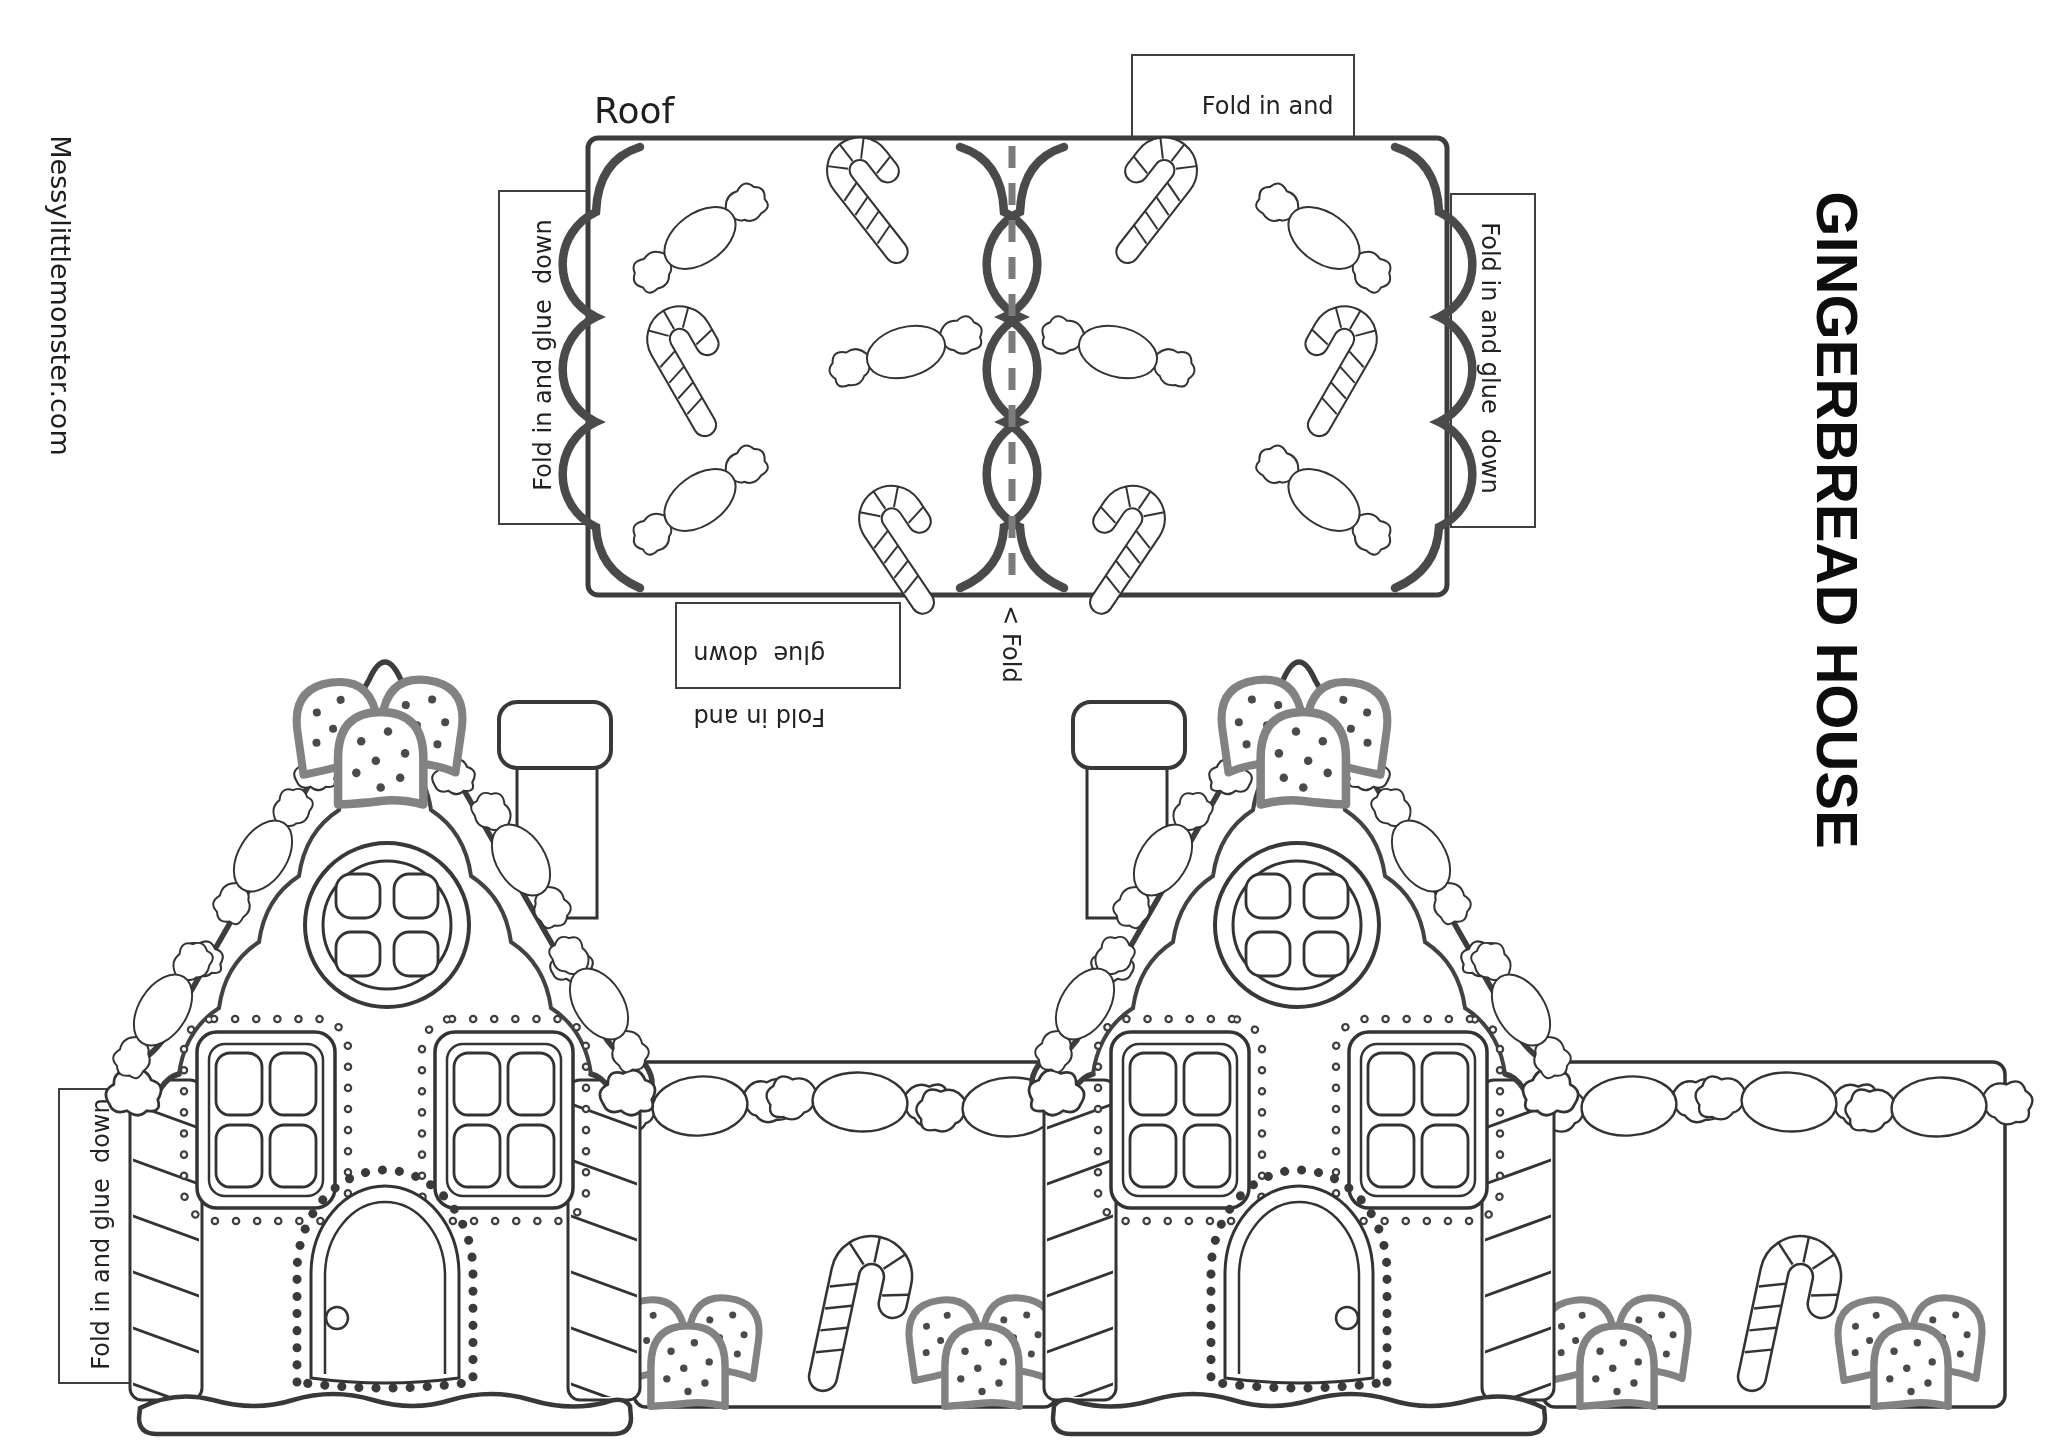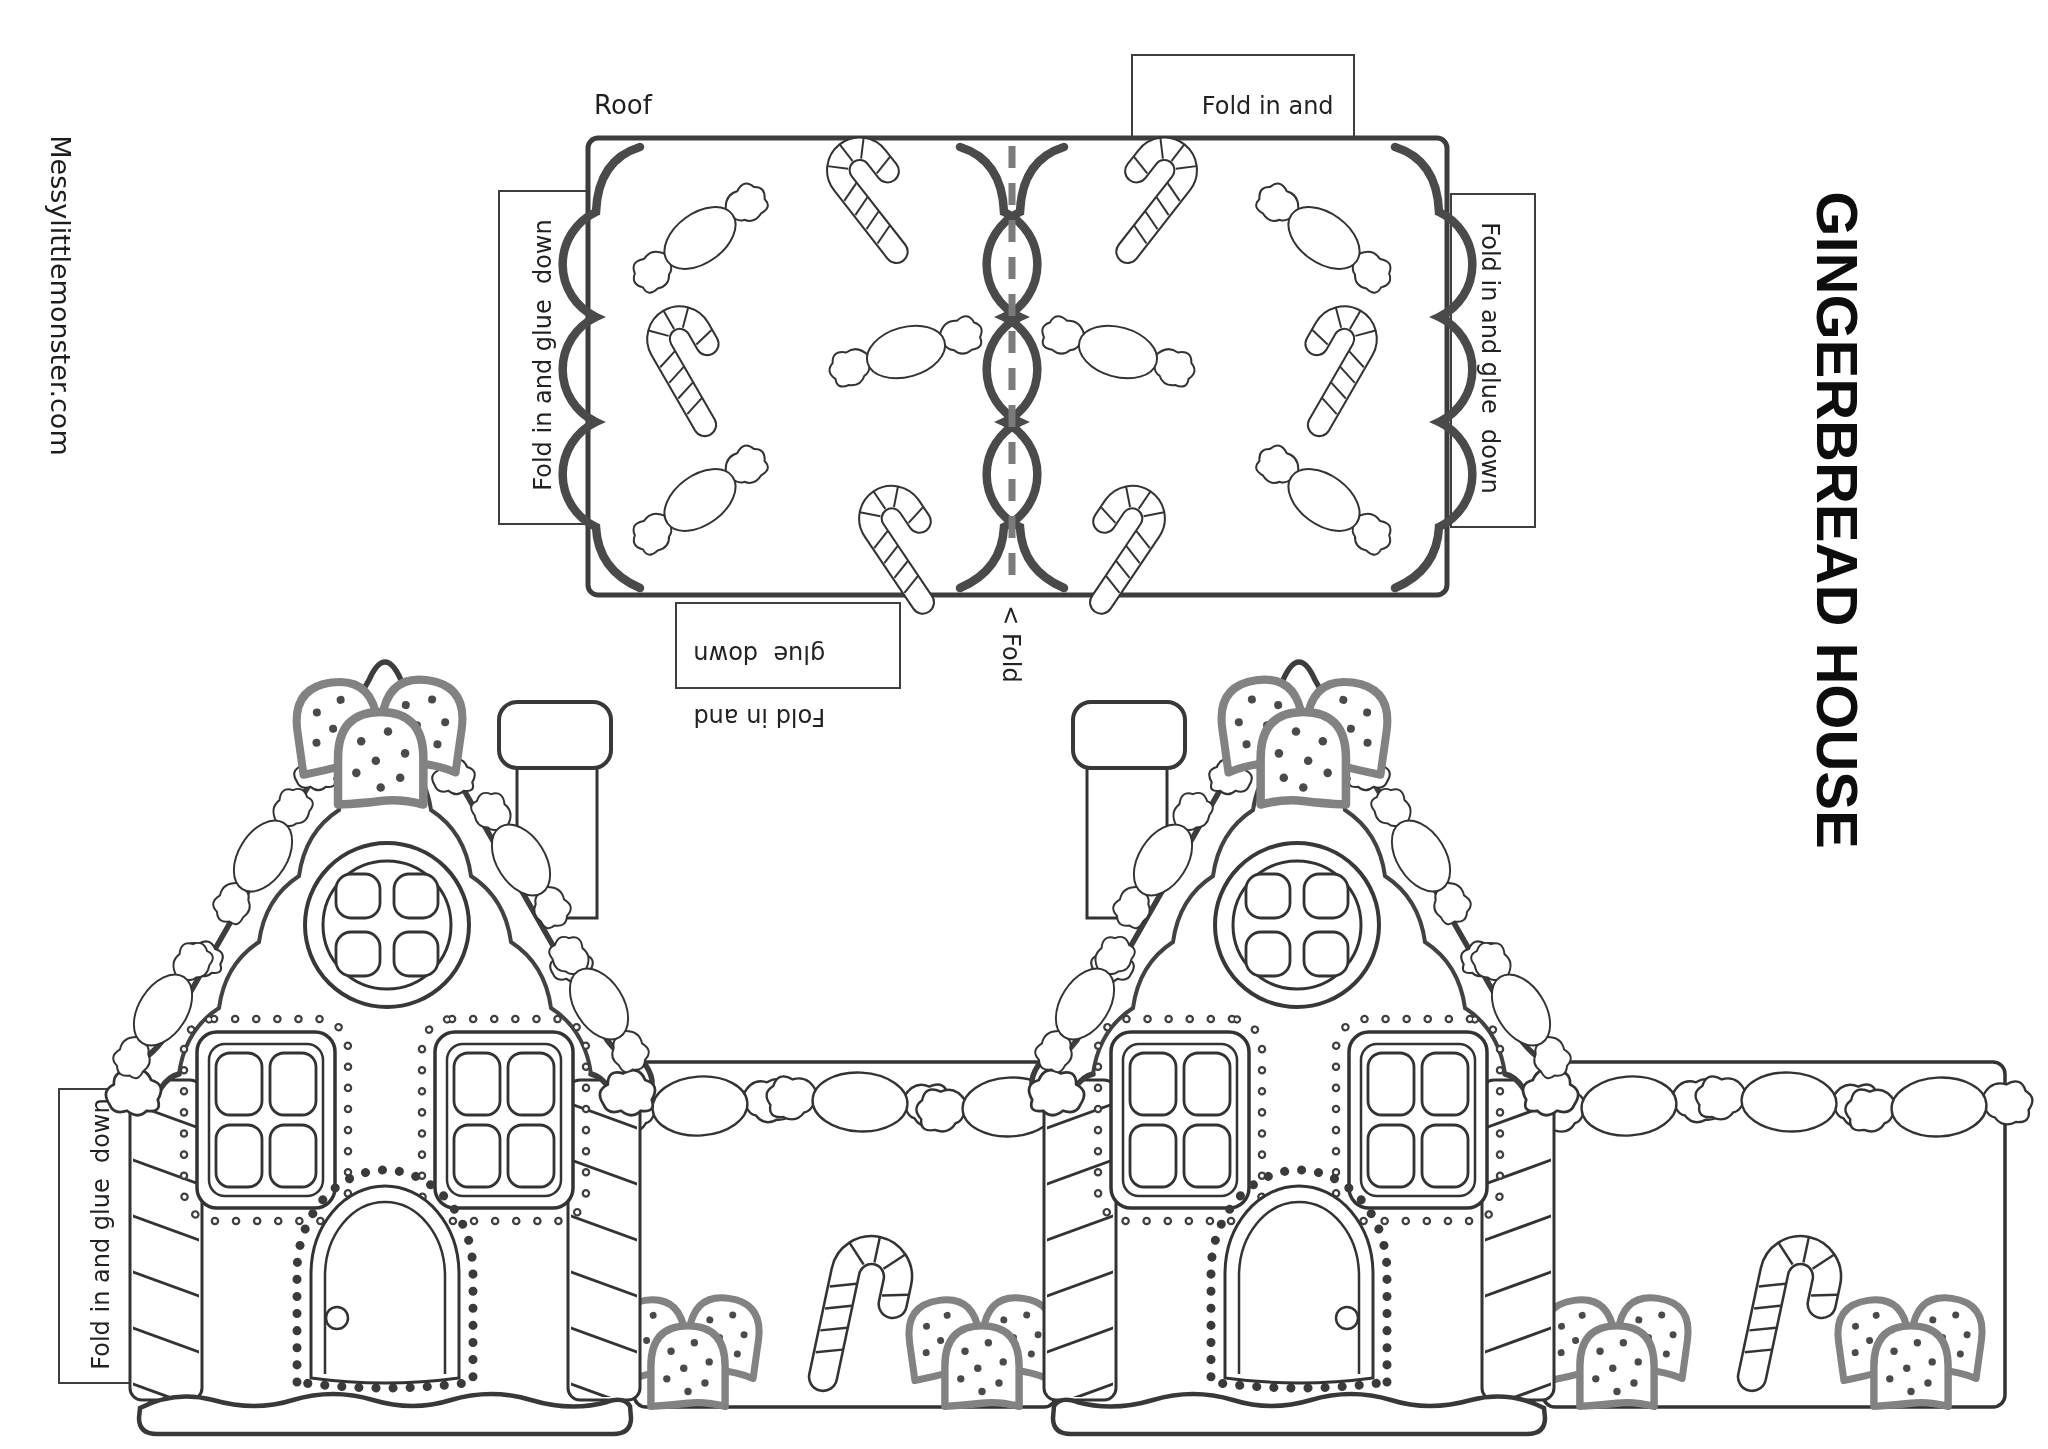--- a/index.html
+++ b/index.html
@@ -41,21 +41,21 @@
 
 <div id="page">
 
   <div class="abs toptext" style="left:-108px;top:282px;width:340px;height:27px;font-size:27px;color:#1d1d1d;
               text-align:center;transform:rotate(90deg);z-index:10;">Messylittlemonster.com</div>
 
   <div class="abs toptext" style="left:1498px;top:487px;width:680px;height:66px;font-size:58px;font-weight:bold;
               color:#0d0d0d;text-align:center;letter-spacing:0px;transform:rotate(90deg);
               font-family:'Liberation Sans', sans-serif;z-index:10;">GINGERBREAD HOUSE</div>
 
-  <div class="abs toptext" style="left:594px;top:90px;font-size:26px;color:#1f1f1f;z-index:10;">Roof</div>
+  <div class="abs toptext" style="left:594px;top:90px;font-size:36px;color:#1f1f1f;z-index:10;">Roof</div>
 
   <div class="abs toptext" style="left:967px;top:631px;width:90px;height:26px;font-size:24px;color:#222;
               text-align:center;transform:rotate(90deg);z-index:10;">&lt; Fold</div>
 
   <div class="tabbox" style="left:1131px;top:54px;width:220px;height:84px;"></div>
   <div class="tabtext" style="left:1131px;top:60px;width:220px;">
        <span>Fold in and</span><br>
        <span>glue  down</span>
   </div>
 

